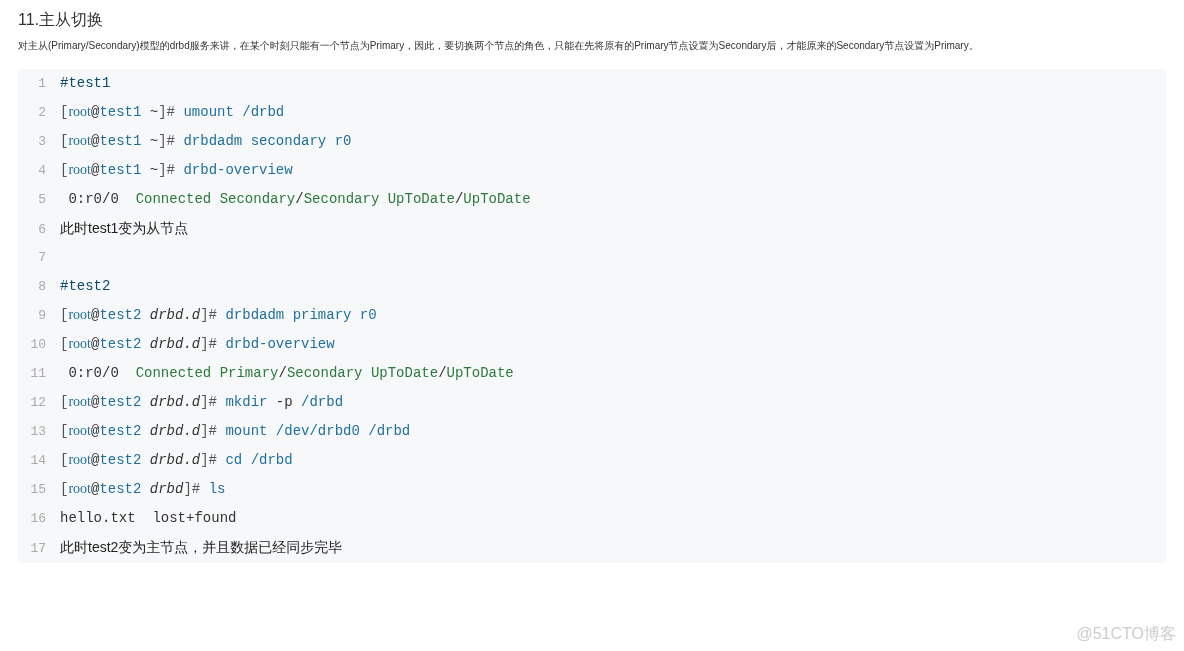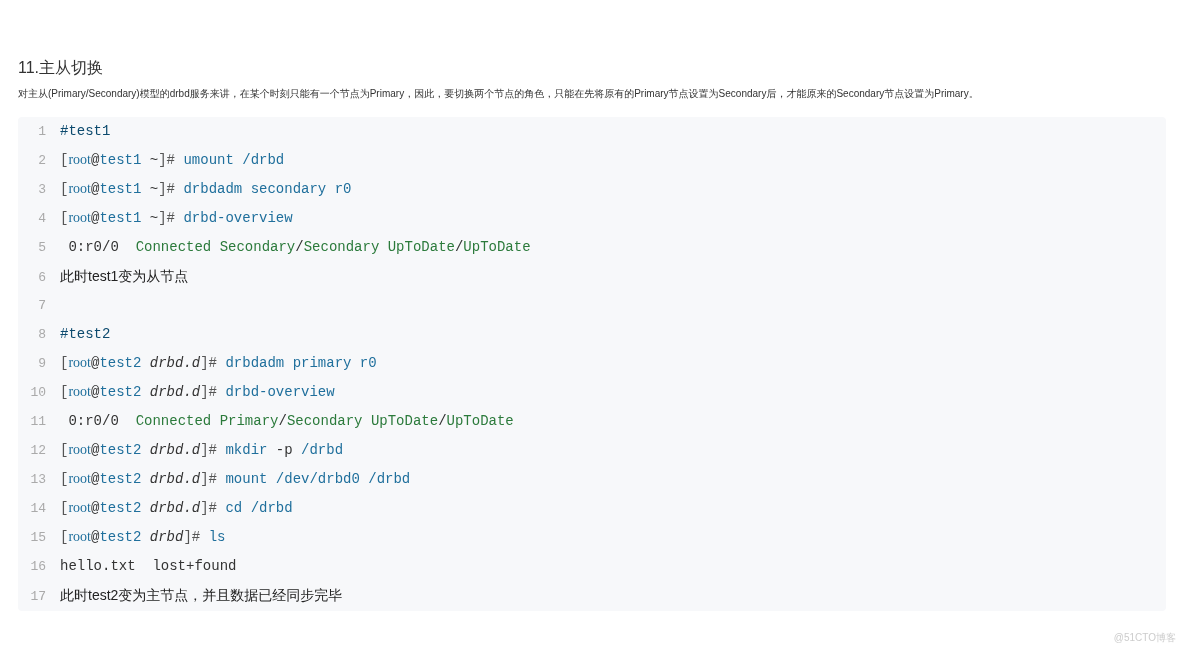--- a/index.html
+++ b/index.html
@@ -8,21 +8,20 @@
     font-size: 15px;
     color: #333;
     background: #fff;
     width: 1184px;
     height: 651px;
     overflow: hidden;
     position: relative;
   }
   .content {
     padding: 10px 18px 0 18px;
-    margin-top: 48px;
   }
   .section-title {
     font-size: 16px;
     color: #333;
     margin-bottom: 6px;
     font-weight: normal;
   }
   .section-desc {
     font-size: 10px;
     color: #333;
@@ -69,21 +68,21 @@
   .tk-role    { color: #2b7a3b; }         
   .tk-slash   { color: #333; }
   .tk-state   { color: #2b7a3b; }         
   .tk-note    { color: #222; font-family: "Microsoft YaHei", sans-serif; }
   .tk-plain   { color: #333; }
   .tk-flag    { color: #333; }
   .watermark {
     position: absolute;
     right: 8px;
     bottom: 6px;
-    font-size: 10px;
+    font-size: 16px;
     color: #ccc;
   }
 </style>
 </head>
 <body>
 
 <div class="content">
   <div class="section-title">11.主从切换</div>
   <div class="section-desc">对主从(Primary/Secondary)模型的drbd服务来讲，在某个时刻只能有一个节点为Primary，因此，要切换两个节点的角色，只能在先将原有的Primary节点设置为Secondary后，才能原来的Secondary节点设置为Primary。</div>
 

